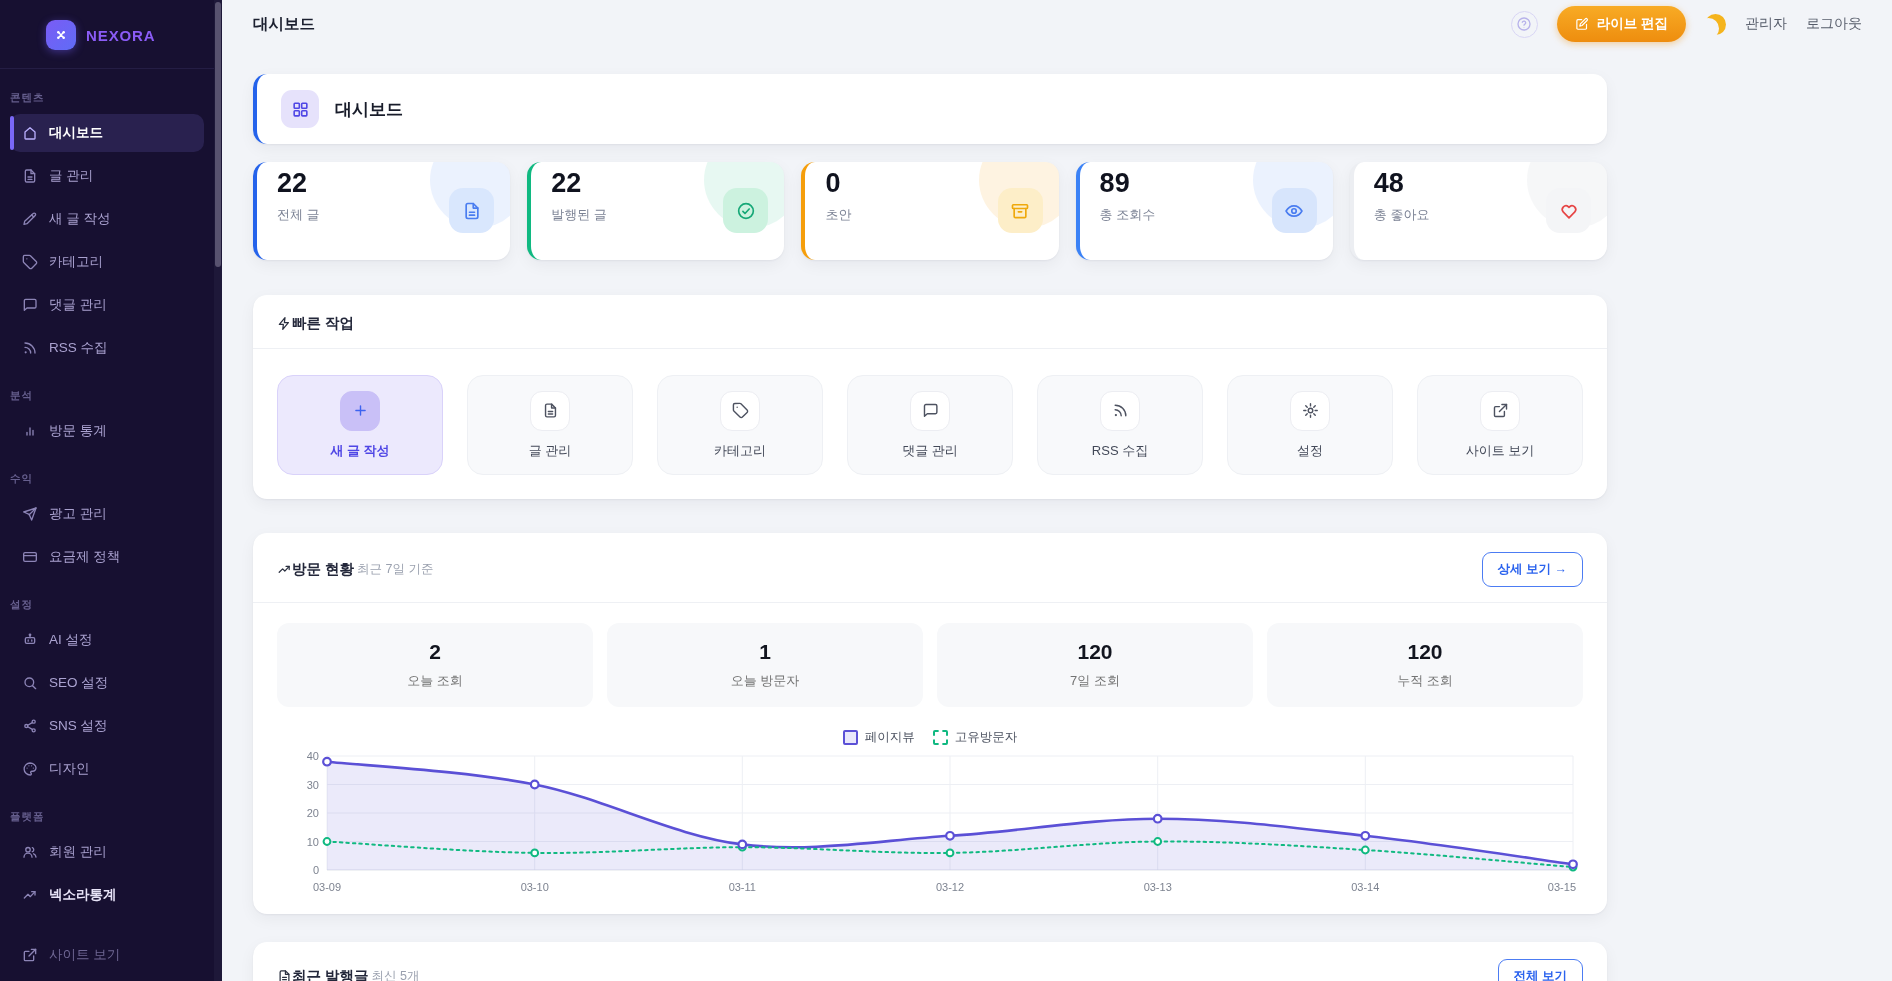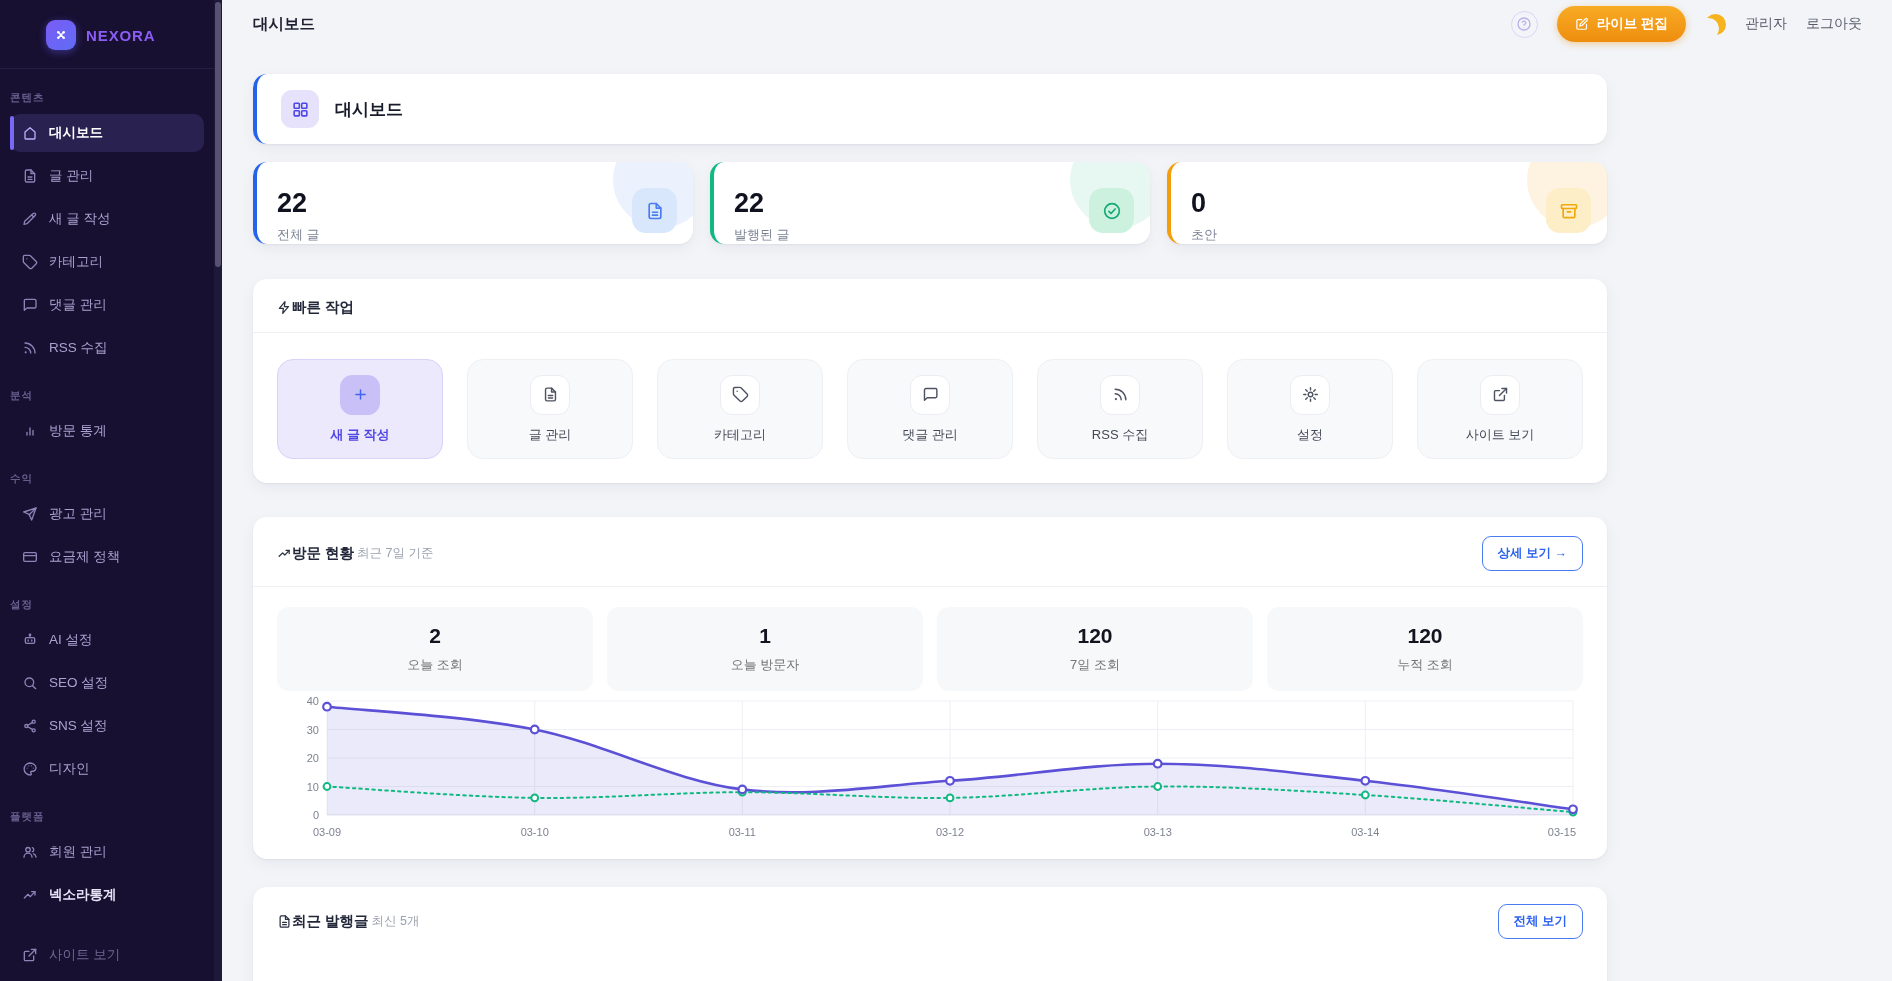--- a/index.html
+++ b/index.html
@@ -51,21 +51,21 @@
   .card-sub { font-size:12.5px; color:#9aa0ae; font-weight:400; margin-left:3px; }
   .divider { height:1px; background:#eef0f4; margin:15px -24px 0; }
   .outline-btn { background:#fff; border:1.5px solid #4c7cf3; color:#2b63ee; font-size:12.5px; font-weight:700; padding:8px 15px; border-radius:9px; cursor:pointer; font-family:inherit; white-space:nowrap; }
   
   .banner { margin-top:26px; height:70px; border-left:4px solid #2563eb; display:flex; align-items:center; gap:16px; padding:0 24px; }
   .banner-chip { width:38px; height:38px; border-radius:11px; background:#e6e2fb; color:#4f46e5; display:flex; align-items:center; justify-content:center; }
   .banner-chip .ic { width:19px; height:19px; }
   .banner-title { font-size:17px; font-weight:800; color:#181c2a; }
   
   .stats-row { margin-top:18px; width:1354px; display:flex; gap:17px; }
-  .stat-card { flex:1; position:relative; background:#fff; border-radius:14px; border-left:4px solid #e5e7eb; box-shadow:0 1px 2px rgba(20,24,40,.05), 0 5px 16px rgba(20,24,40,.05); padding:27px 20px; height:82px; overflow:hidden; }
+  .stat-card { flex:1; position:relative; background:#fff; border-radius:14px; border-left:4px solid #e5e7eb; box-shadow:0 1px 2px rgba(20,24,40,.05), 0 5px 16px rgba(20,24,40,.05); padding:7px 20px; height:98px; overflow:hidden; }
   .stat-value { font-size:27px; font-weight:800; color:#10131f; line-height:1.1; position:relative; z-index:1; }
   .stat-label { margin-top:7px; font-size:13px; color:#7b8294; position:relative; z-index:1; }
   .stat-chip { position:absolute; right:16px; top:26px; width:45px; height:45px; border-radius:14px; display:flex; align-items:center; justify-content:center; z-index:1; }
   .stat-chip .ic { width:20px; height:20px; }
   .blob { position:absolute; right:-16px; top:-30px; width:96px; height:96px; border-radius:50%; }
   .acc-blue  { border-left-color:#2563eb; } .acc-blue  .stat-chip { background:#d9e7fd; color:#4a7df0; } .acc-blue  .blob { background:rgba(59,130,246,.10); }
   .acc-green { border-left-color:#10b981; } .acc-green .stat-chip { background:#ccf2df; color:#16a877; } .acc-green .blob { background:rgba(16,185,129,.10); }
   .acc-amber { border-left-color:#f59e0b; } .acc-amber .stat-chip { background:#fdeec8; color:#efa90c; } .acc-amber .blob { background:rgba(245,158,11,.12); }
   .acc-blue2 { border-left-color:#3b82f6; } .acc-blue2 .stat-chip { background:#d7e5fc; color:#4a7df0; } .acc-blue2 .blob { background:rgba(59,130,246,.10); }
   .acc-gray  { border-left-color:#eceef2; } .acc-gray  .stat-chip { background:#f4f5f7; color:#e64545; } .acc-gray  .blob { background:rgba(203,208,218,.18); }
@@ -364,20 +364,45 @@
       <span class="stat-chip">
           <i class="ic">
             <svg viewBox="0 0 24 24" fill="none" stroke="currentColor" stroke-width="2" stroke-linecap="round" stroke-linejoin="round">
               <rect x="3" y="4.5" width="18" height="4.5" rx="1"></rect>
               <path d="M5 9v9.5A1.5 1.5 0 0 0 6.5 20h11a1.5 1.5 0 0 0 1.5-1.5V9"></path>
               <path d="M10 13h4"></path>
             </svg>
           </i>
         </span>
     </div>
+    <div class="stat-card acc-blue2">
+      <div class="blob"></div>
+      <div class="stat-value">89</div>
+      <div class="stat-label">총 조회수</div>
+      <span class="stat-chip">
+          <i class="ic">
+            <svg viewBox="0 0 24 24" fill="none" stroke="currentColor" stroke-width="2" stroke-linecap="round" stroke-linejoin="round">
+              <path d="M2.5 12S6 5.8 12 5.8 21.5 12 21.5 12 18 18.2 12 18.2 2.5 12 2.5 12z"></path>
+              <circle cx="12" cy="12" r="2.7"></circle>
+            </svg>
+          </i>
+        </span>
+    </div>
+    <div class="stat-card acc-gray">
+      <div class="blob"></div>
+      <div class="stat-value">48</div>
+      <div class="stat-label">총 좋아요</div>
+      <span class="stat-chip">
+          <i class="ic">
+            <svg viewBox="0 0 24 24" fill="none" stroke="currentColor" stroke-width="2" stroke-linecap="round" stroke-linejoin="round">
+              <path d="M12 20.2L5 13.1a4.4 4.4 0 0 1 6.2-6.2l.8.8.8-.8a4.4 4.4 0 0 1 6.2 6.2z"></path>
+            </svg>
+          </i>
+        </span>
+    </div>
   </div>
 
   <section class="card qa-card">
     <div class="card-head">
       <div class="card-title">
         <i class="ic">
             <svg viewBox="0 0 24 24" fill="none" stroke="currentColor" stroke-width="2" stroke-linecap="round" stroke-linejoin="round">
               <path d="M12.8 2.5L3.8 13.5h6.4l-1 8 9-11h-6.4z"></path>
             </svg>
           </i>
@@ -495,20 +520,30 @@
       <div class="mini">
         <div class="mini-val">120</div>
         <div class="mini-label">7일 조회</div>
       </div>
       <div class="mini">
         <div class="mini-val">120</div>
         <div class="mini-label">누적 조회</div>
       </div>
     </div>
 
+    <div class="legend">
+      <div class="lg">
+        <span class="sw-solid"></span>
+        <span>페이지뷰</span>
+      </div>
+      <div class="lg">
+        <span class="sw-dash"></span>
+        <span>고유방문자</span>
+      </div>
+    </div>
 
     <div id="chart-wrap">
         <svg width="1306" height="150" viewBox="0 0 1306 150">
           <line x1="50" y1="8" x2="50" y2="122" stroke="#edeff4"></line>
           <line x1="257.7" y1="8" x2="257.7" y2="122" stroke="#edeff4"></line>
           <line x1="465.3" y1="8" x2="465.3" y2="122" stroke="#edeff4"></line>
           <line x1="673" y1="8" x2="673" y2="122" stroke="#edeff4"></line>
           <line x1="880.7" y1="8" x2="880.7" y2="122" stroke="#edeff4"></line>
           <line x1="1088.3" y1="8" x2="1088.3" y2="122" stroke="#edeff4"></line>
           <line x1="1296" y1="8" x2="1296" y2="122" stroke="#edeff4"></line>

